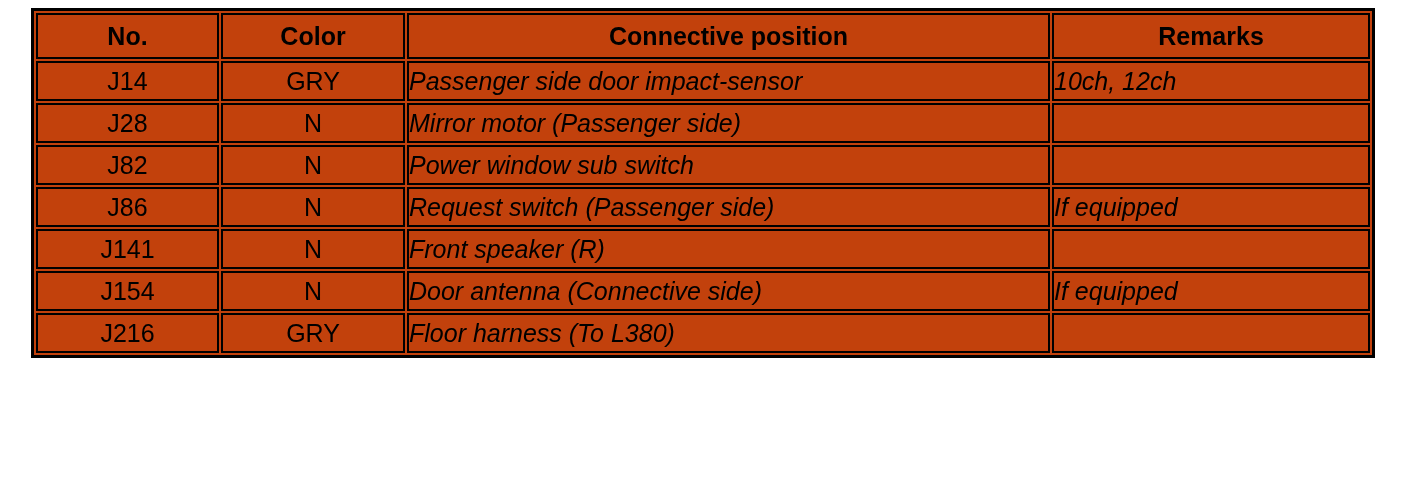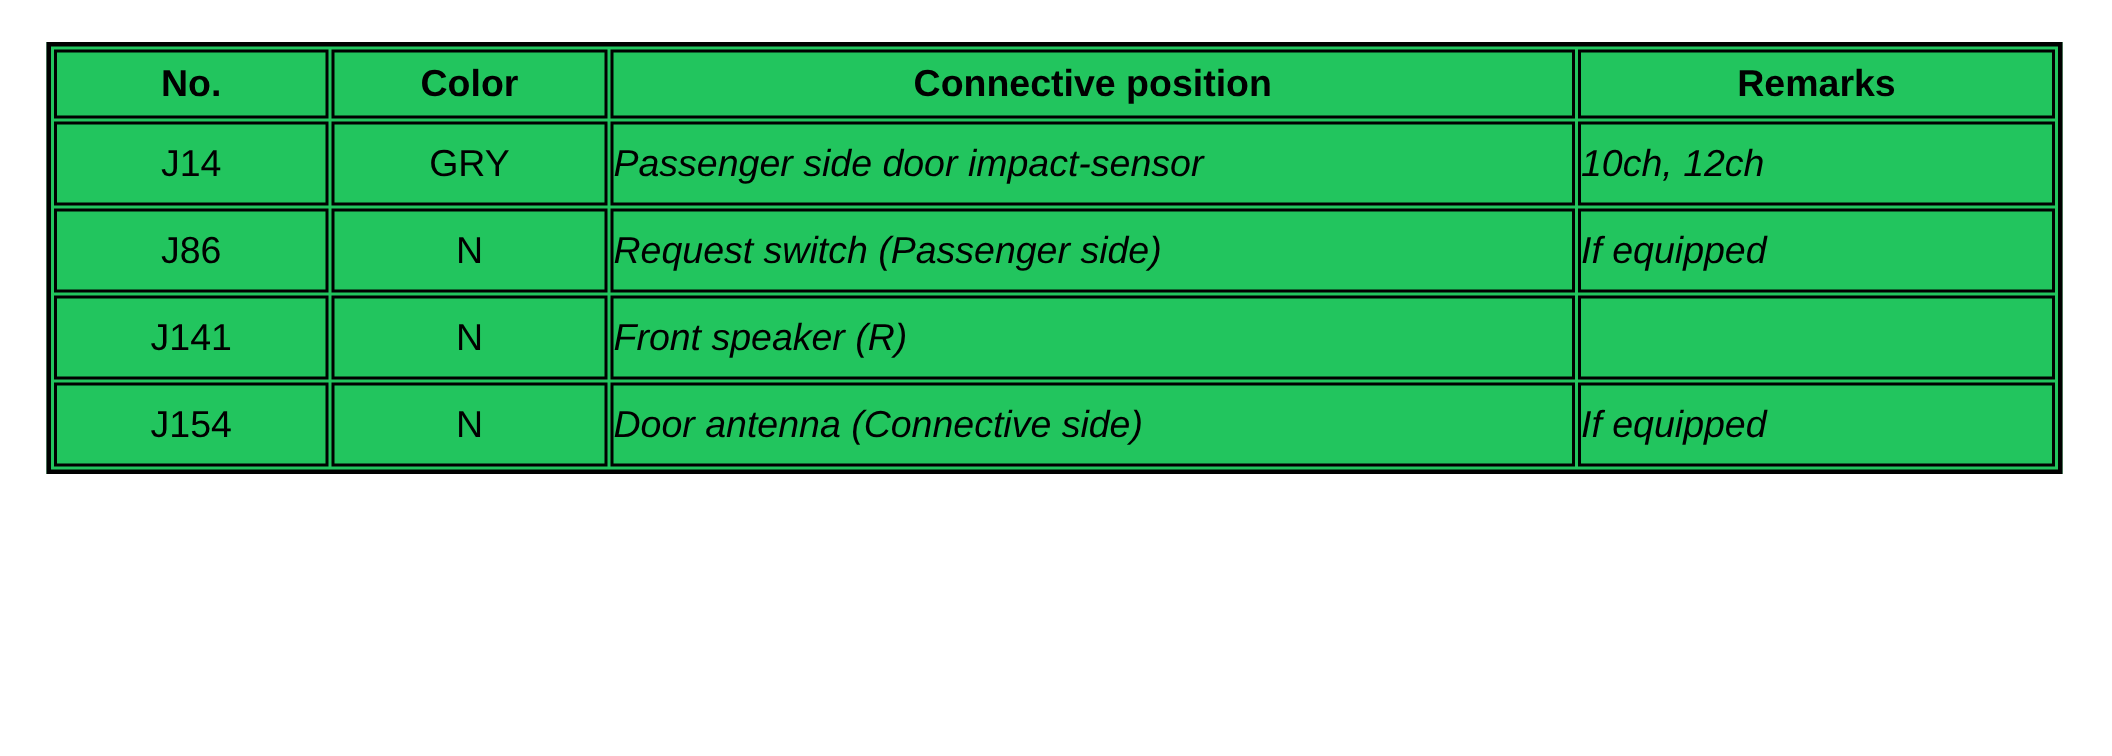--- a/index.html
+++ b/index.html
@@ -10,45 +10,45 @@
     width: 1408px;
     height: 504px;
     background: #ffffff;
     font-family: "Liberation Sans", "DejaVu Sans", sans-serif;
     position: relative;
     overflow: hidden;
   }
   table.connector-table {
     position: absolute;
     left: 31px;
-    top: 28px;
+    top: 8px;
     border: 3px solid #000000;
     border-collapse: separate;
     border-spacing: 2px;
     table-layout: fixed;
-    background: #22c55e;
+    background: #c2410c;
   }
   table.connector-table th,
   table.connector-table td {
     border: 2px solid #000000;
     box-sizing: border-box;
     font-size: 25px;
     color: #000000;
     vertical-align: middle;
     white-space: nowrap;
     overflow: hidden;
     padding: 0;
   }
   table.connector-table th {
     font-weight: bold;
     height: 46px;
     text-align: center;
   }
   table.connector-table td {
-    height: 56px;
+    height: 40px;
     margin-left: 20px;
   }
   td.align-center { text-align: center; }
   td.align-left   { text-align: left; padding-left: 7px; padding-right: 4px; font-style: italic; }
 </style>
 </head>
 <body>
 
 <div class="page">
   <table class="connector-table">
@@ -67,32 +67,50 @@
         </tr>
       </thead>
     <tbody>
         <tr>
           <td class="align-center">J14</td>
           <td class="align-center">GRY</td>
           <td class="align-left">Passenger side door impact-sensor</td>
           <td class="align-left">10ch, 12ch</td>
         </tr>
         <tr>
+          <td class="align-center">J28</td>
+          <td class="align-center">N</td>
+          <td class="align-left">Mirror motor (Passenger side)</td>
+          <td class="align-left"></td>
+        </tr>
+        <tr>
+          <td class="align-center">J82</td>
+          <td class="align-center">N</td>
+          <td class="align-left">Power window sub switch</td>
+          <td class="align-left"></td>
+        </tr>
+        <tr>
           <td class="align-center">J86</td>
           <td class="align-center">N</td>
           <td class="align-left">Request switch (Passenger side)</td>
           <td class="align-left">If equipped</td>
         </tr>
         <tr>
           <td class="align-center">J141</td>
           <td class="align-center">N</td>
           <td class="align-left">Front speaker (R)</td>
           <td class="align-left"></td>
         </tr>
         <tr>
           <td class="align-center">J154</td>
           <td class="align-center">N</td>
           <td class="align-left">Door antenna (Connective side)</td>
           <td class="align-left">If equipped</td>
         </tr>
+        <tr>
+          <td class="align-center">J216</td>
+          <td class="align-center">GRY</td>
+          <td class="align-left">Floor harness (To L380)</td>
+          <td class="align-left"></td>
+        </tr>
       </tbody>
   </table>
 </div>
 
 </body></html>

